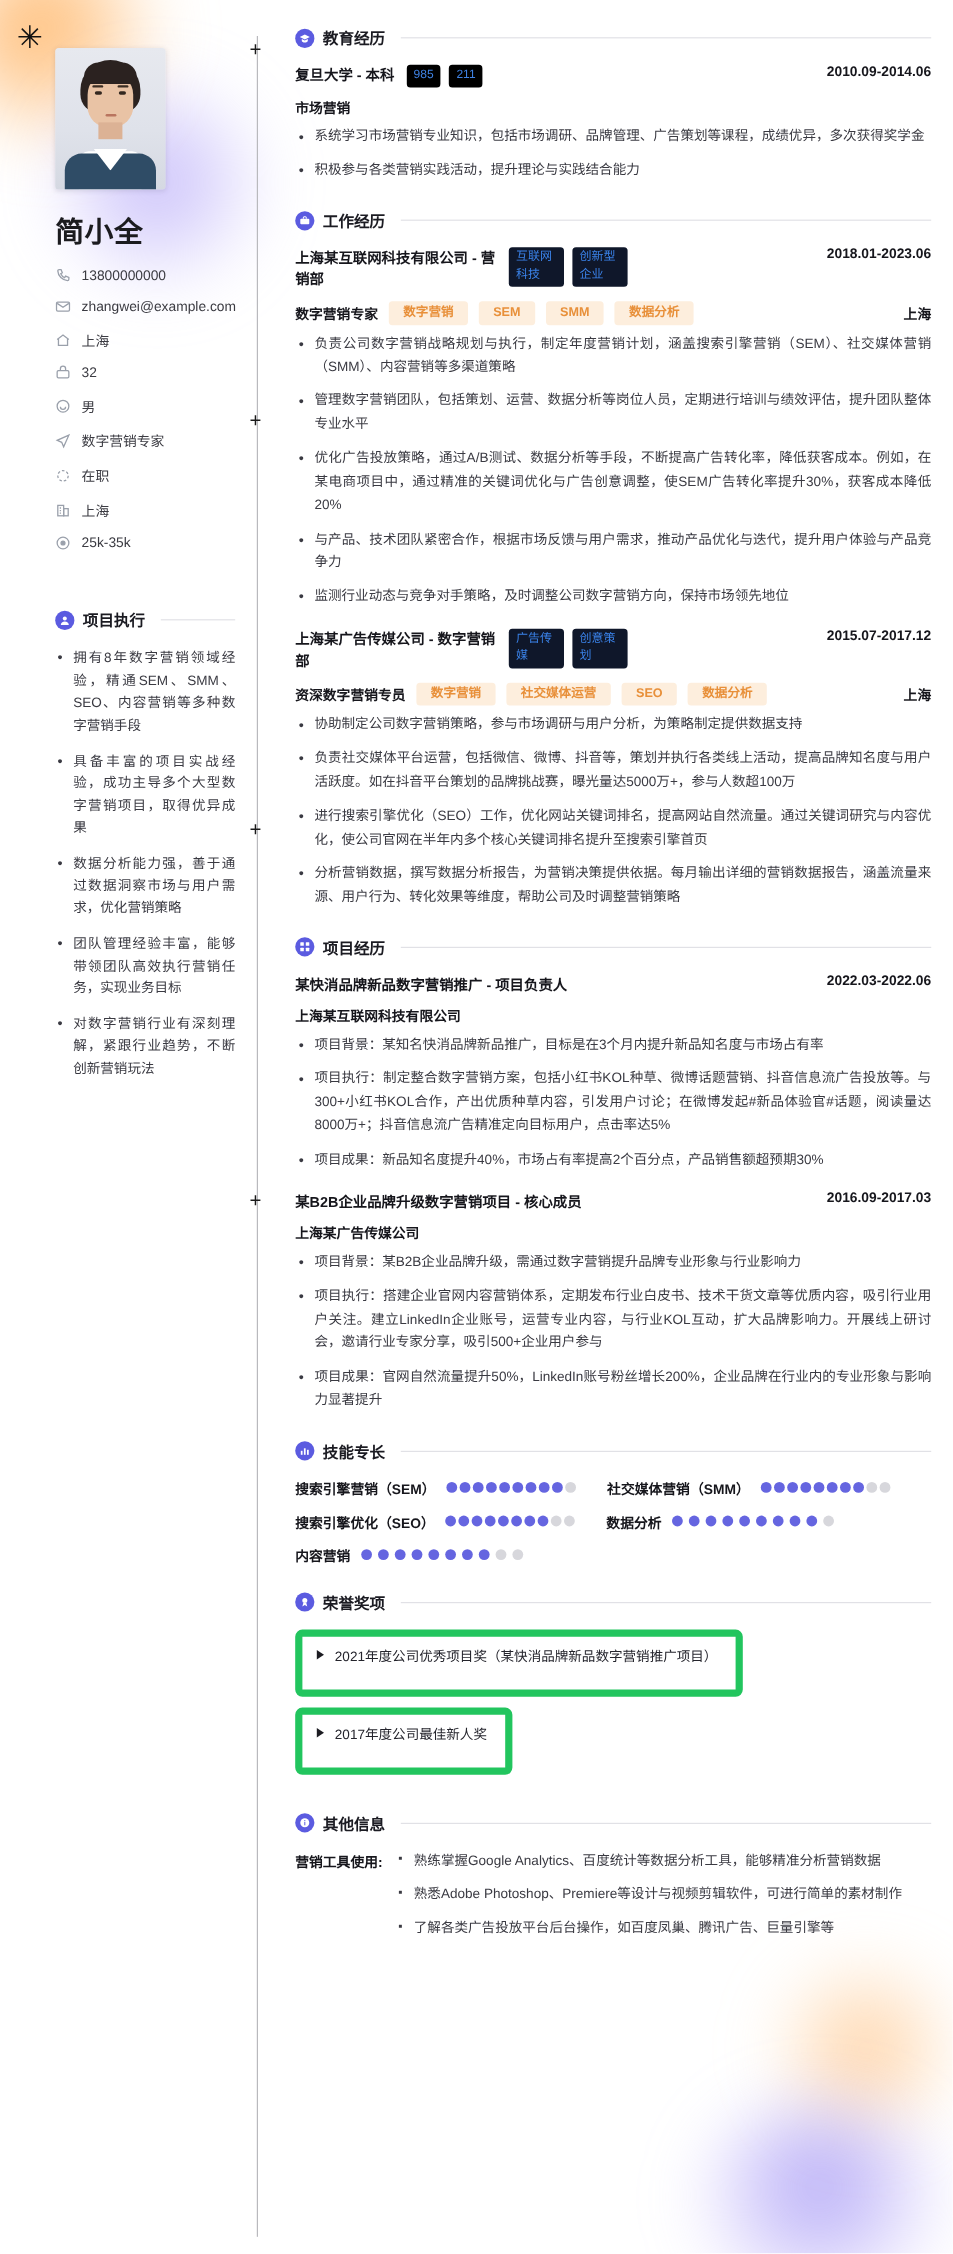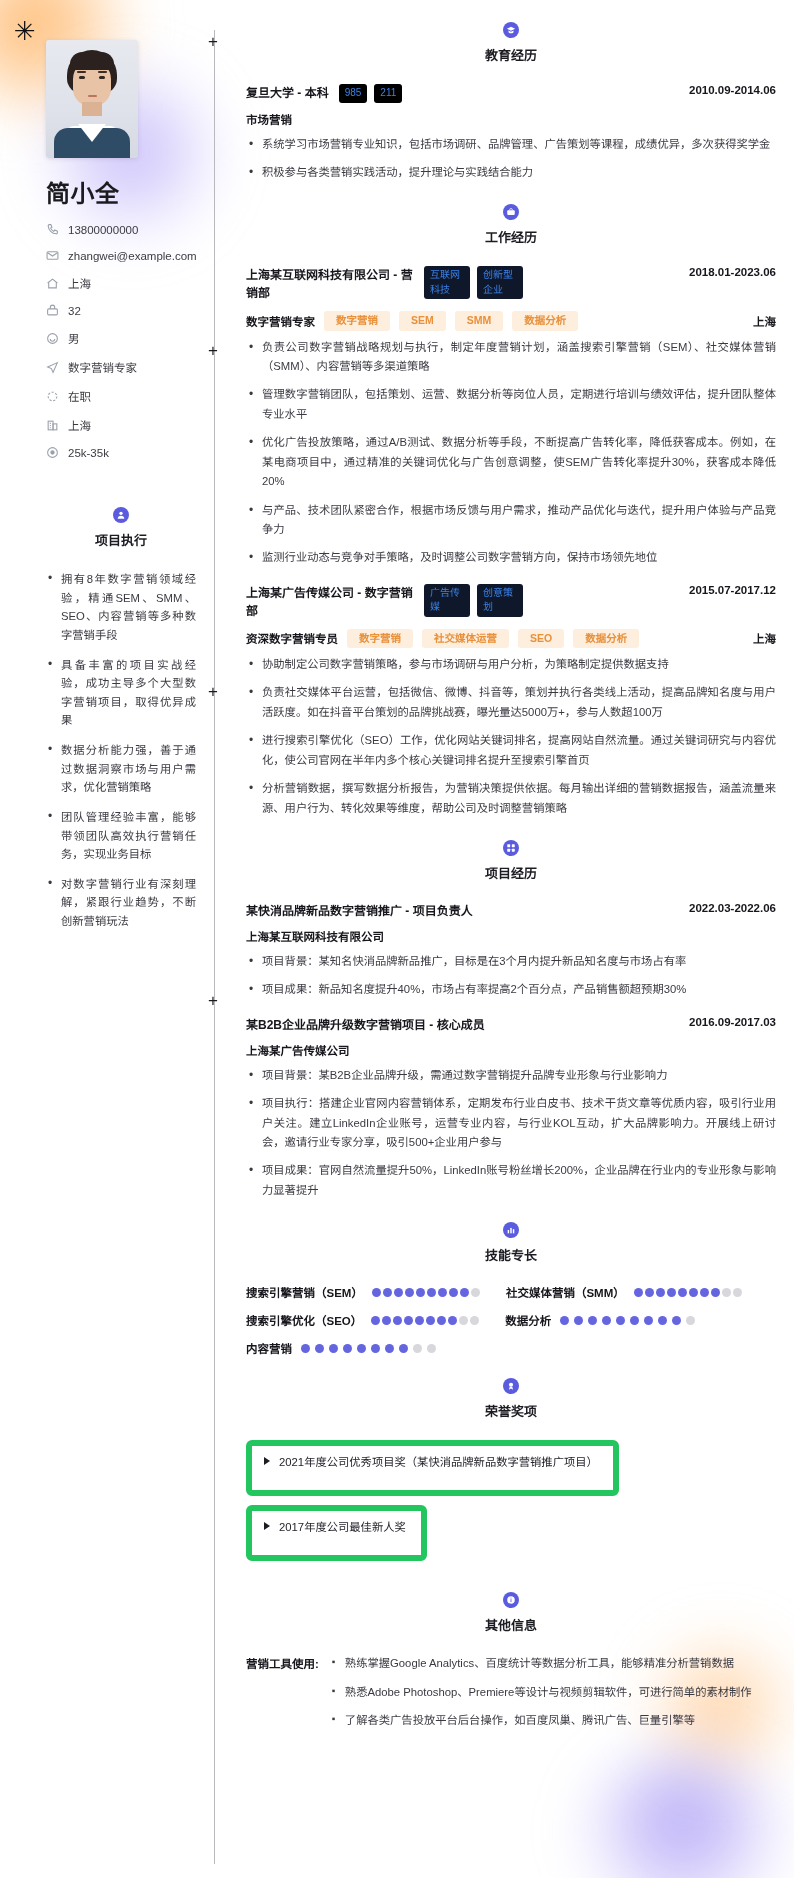--- a/index.html
+++ b/index.html
@@ -71,21 +71,21 @@
       background:#ffffff; clip-path: polygon(0 0, 100% 0, 50% 100%); }
 
   .name { margin: 16px 0 0 14px; font-size: 24px; font-weight: 700; letter-spacing: .5px; color: #1b1b1f; }
 
   .contact-list { margin: 14px 0 0 14px; }
   .contact-row { display: flex; align-items: center; gap: 9px; margin-bottom: 13px; font-size: 11.5px; color: #3b3b42; }
   .c-ico { width: 13px; height: 13px; flex: 0 0 13px; color: #9aa0ab; display:flex; align-items:center; justify-content:center; }
   .c-ico svg { width: 13px; height: 13px; display:block; }
 
   
-  .sec-head { display: flex; align-items: center; gap: 7px; margin: 0 0 13px 0; flex-direction: column; }
+  .sec-head { display: flex; align-items: center; gap: 7px; margin: 0 0 13px 0; }
   .sec-ico { width: 16px; height: 16px; flex: 0 0 16px; border-radius: 50%;
       background: #5b5be0; display: flex; align-items: center; justify-content: center; }
   .sec-ico svg { width: 10px; height: 10px; display: block; }
   .sec-title { font-size: 13px; font-weight: 700; color: #1b1b22; white-space: nowrap; }
   .sec-rule { flex: 1; height: 1px; background: #e1e1e6; margin-left: 6px; }
 
   
   .summary { margin: 48px 0 0 14px; }
   .summary .sec-head { margin-bottom: 14px; }
   ul.bullets { list-style: none; }
@@ -404,20 +404,21 @@
         </div>
 
         <div class="entry">
           <div class="entry-top">
             <span class="entry-title">某快消品牌新品数字营销推广 - 项目负责人</span>
             <span class="entry-date">2022.03-2022.06</span>
           </div>
           <div class="org">上海某互联网科技有限公司</div>
           <ul class="bullets">
             <li>项目背景：某知名快消品牌新品推广，目标是在3个月内提升新品知名度与市场占有率</li>
+            <li>项目执行：制定整合数字营销方案，包括小红书KOL种草、微博话题营销、抖音信息流广告投放等。与300+小红书KOL合作，产出优质种草内容，引发用户讨论；在微博发起#新品体验官#话题，阅读量达8000万+；抖音信息流广告精准定向目标用户，点击率达5%</li>
             <li>项目成果：新品知名度提升40%，市场占有率提高2个百分点，产品销售额超预期30%</li>
           </ul>
         </div>
 
         <div class="entry">
           <div class="entry-top">
             <span class="entry-title">某B2B企业品牌升级数字营销项目 - 核心成员</span>
             <span class="entry-date">2016.09-2017.03</span>
           </div>
           <div class="org">上海某广告传媒公司</div>

